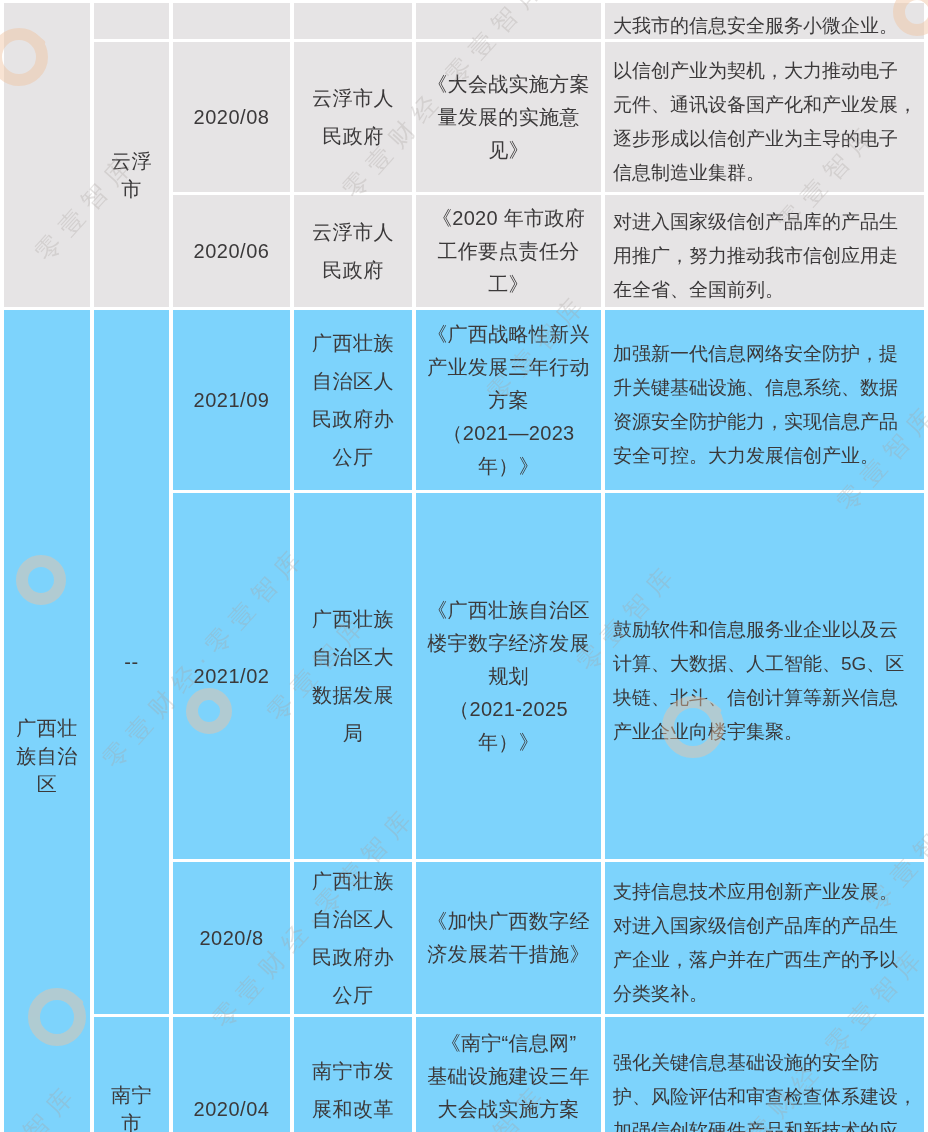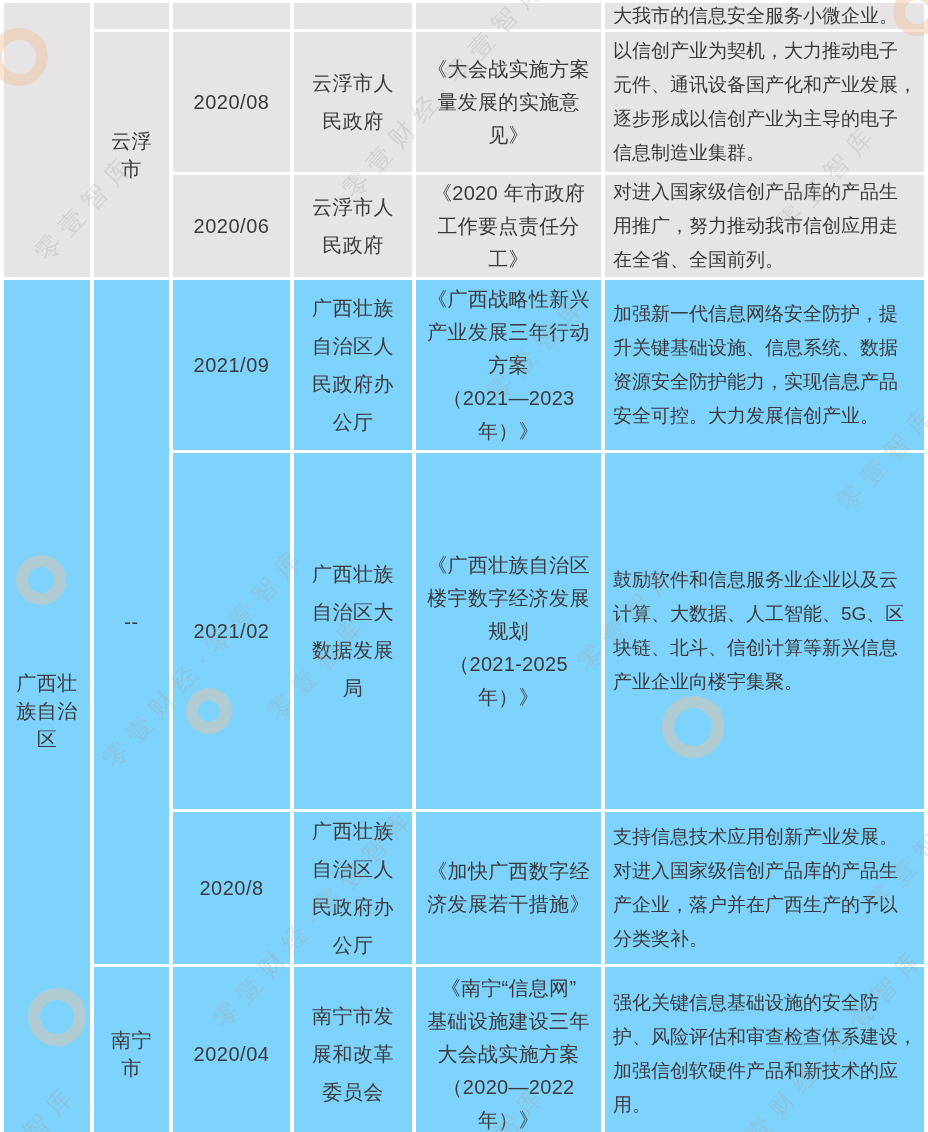--- a/index.html
+++ b/index.html
@@ -37,21 +37,21 @@
   td .txt{white-space:pre-line;display:inline-block;}
 
   td.c-province,td.c-city{line-height:28px;}
   td.c-auth{line-height:38px;margin-top:36px;}
   td.c-title{line-height:33px;letter-spacing:0.3px;}
   td.c-summary{
     text-align:left;
     font-size:19px;
     line-height:34px;
     letter-spacing:0;
-    padding:0 4px 0 8px;
+    padding:10px 4px 0 8px;
   }
   tr.r0 td{line-height:24px;}
 
   
   tr.r0 td{height:26px;}
   tr.r1 td{height:140px;}
   tr.r2 td{height:102px;}
   tr.r3 td{height:170px;}
   tr.r4 td{height:356px;}
   tr.r5 td{height:140px;}

